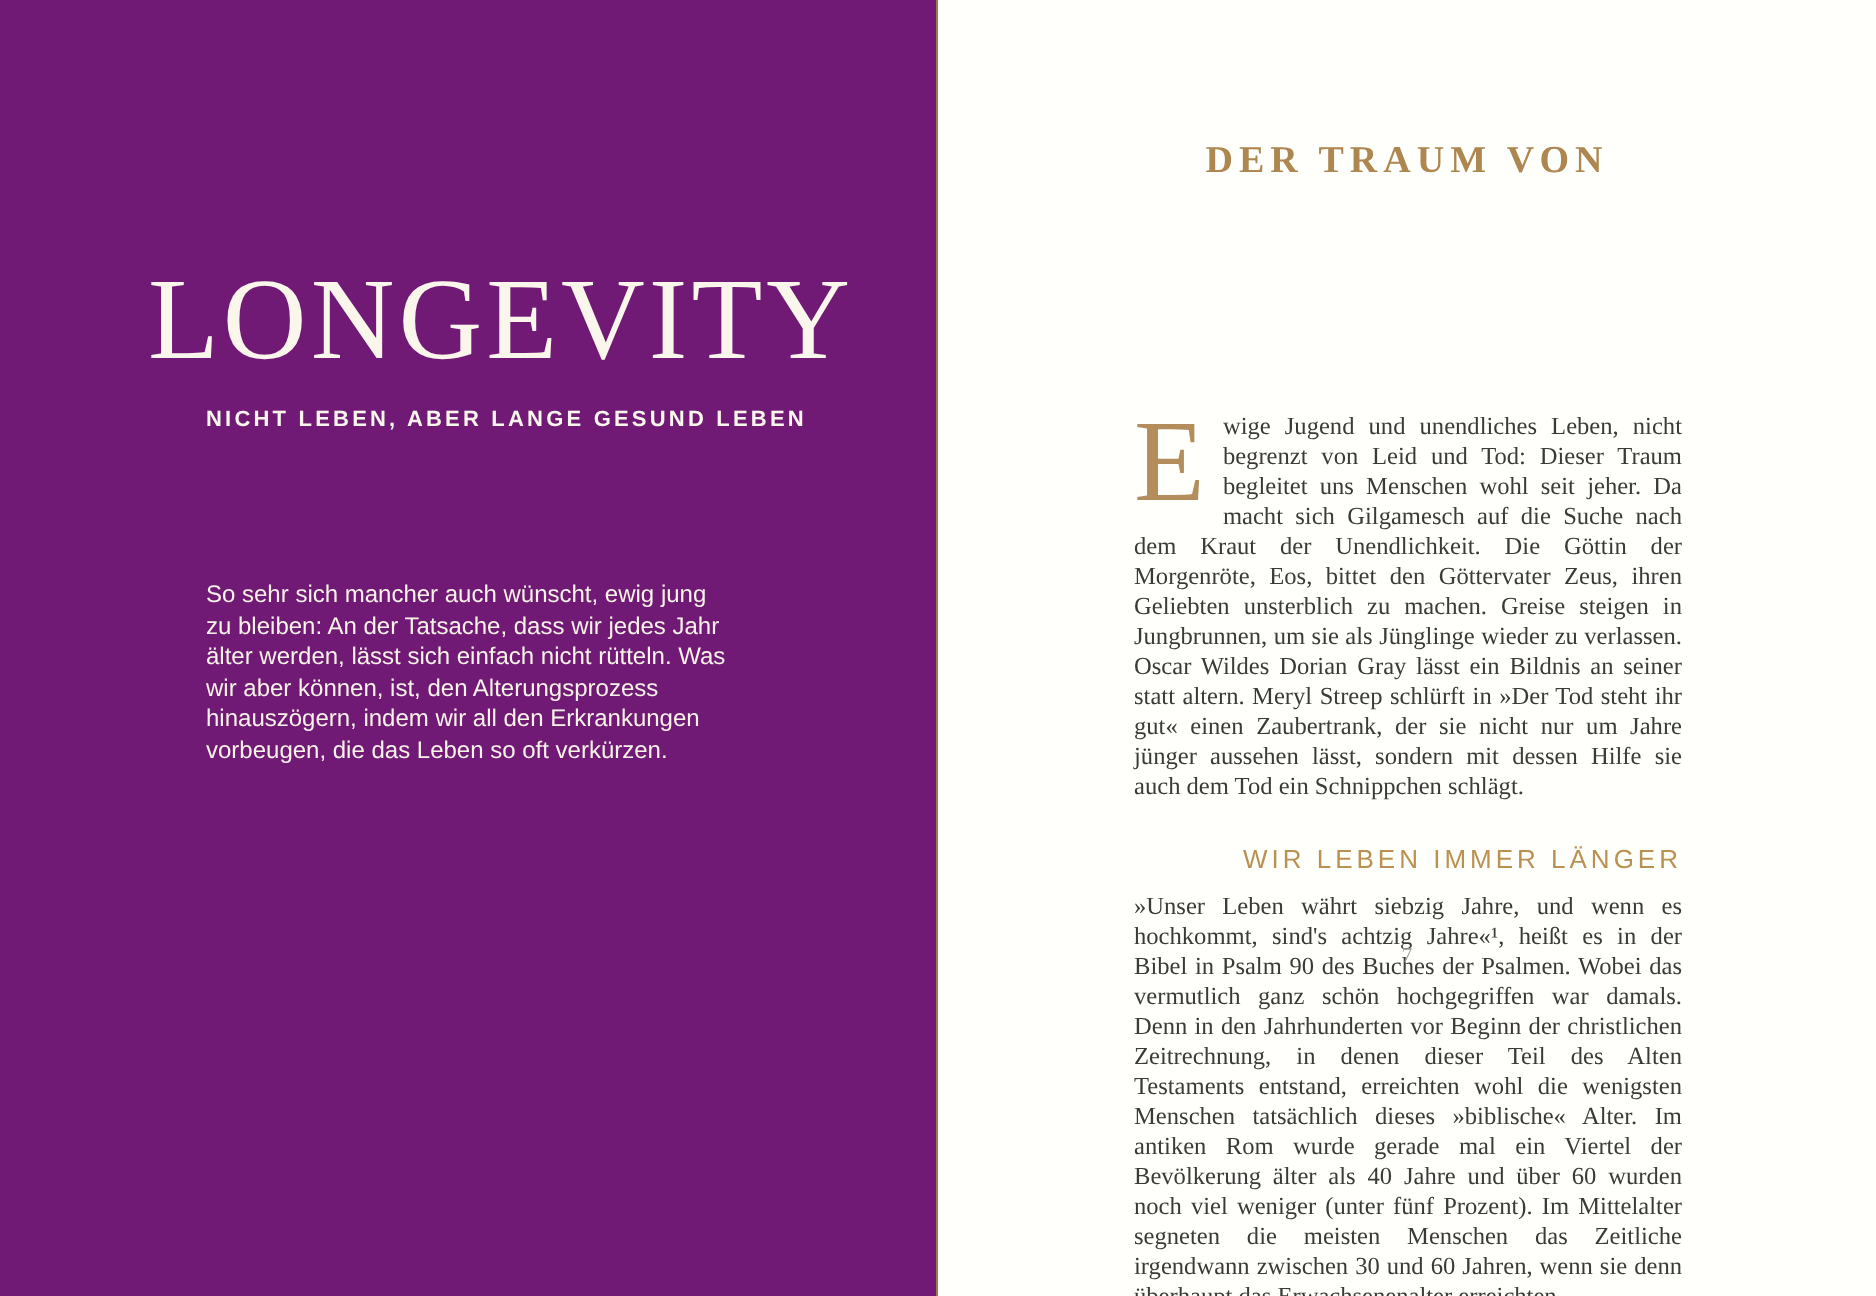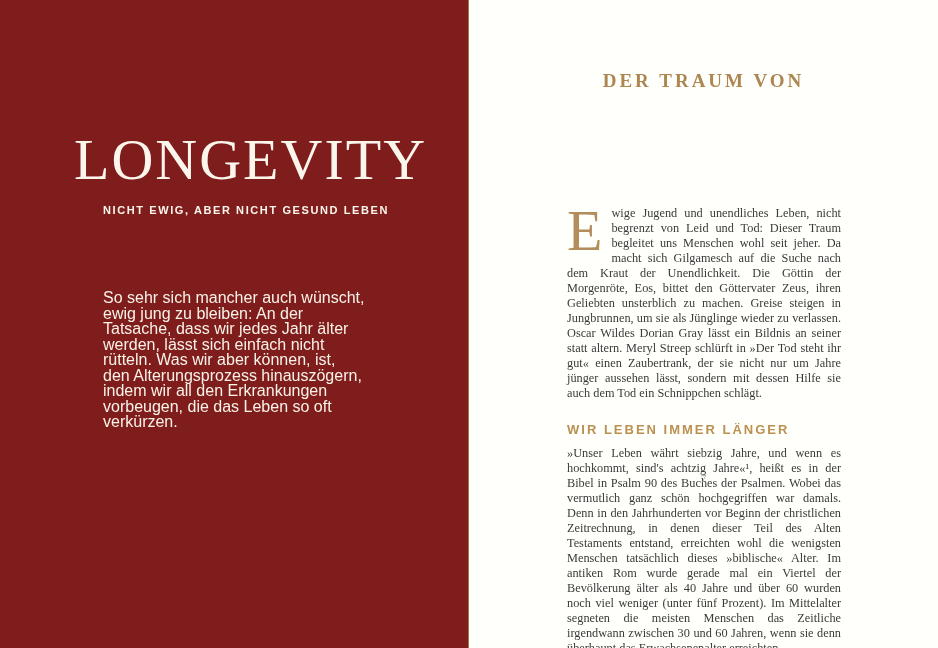--- a/index.html
+++ b/index.html
@@ -16,21 +16,21 @@
     font-family: "Liberation Serif", serif;
   }
 
   
   .left-page {
     position: absolute;
     left: 0;
     top: 0;
     width: 468px;
     height: 648px;
-    background: #7f1d1d;
+    background: #701a75;
     border-right: 1px solid #9c7a49;
   }
   .book-title {
     position: absolute;
     left: 74px;
     top: 130px;
     margin: 0;
     font-family: "Liberation Serif", serif;
     font-weight: 400;
     font-size: 58px;
@@ -51,21 +51,21 @@
     color: #fbf6ec;
     white-space: nowrap;
   }
   .intro-paragraph {
     position: absolute;
     left: 103px;
     top: 290px;
     width: 262px;
     margin: 0;
     font-family: "Liberation Sans", sans-serif;
-    font-size: 16px;
+    font-size: 12px;
     line-height: 15.5px;
     color: #f8f2e7;
   }
 
   
   .right-page {
     position: absolute;
     left: 469px;
     top: 0;
     width: 469px;
@@ -106,24 +106,24 @@
     font-size: 58px;
     line-height: 45px;
     padding: 2px 9px 0 0;
     color: #b48d5c;
   }
   .paragraph-indent {
     text-indent: 13px;
   }
   .section-subheading {
     margin: 21px 0 9px 0 !important;
-    text-align: left;
+    text-align: right;
     text-indent: 0;
     font-family: "Liberation Sans", sans-serif;
-    font-weight: 700;
+    font-weight: 400;
     font-size: 13px;
     letter-spacing: 2px;
     color: #ba9151;
   }
   .page-number {
     position: absolute;
     left: 0;
     right: 0;
     bottom: 20px;
     text-align: center;
@@ -132,21 +132,21 @@
     color: #9b9b9b;
   }
 </style>
 </head>
 <body>
 
 <div class="spread">
 
   <div class="left-page">
     <h1 class="book-title">LONGEVITY</h1>
-    <div class="book-subtitle">NICHT EWIG, ABER NICHT GESUND LEBEN</div>
+    <div class="book-subtitle">NICHT LEBEN, ABER LANGE GESUND LEBEN</div>
     <p class="intro-paragraph">So sehr sich mancher auch wünscht, ewig jung zu bleiben: An der Tatsache, dass wir jedes Jahr älter werden, lässt sich einfach nicht rütteln. Was wir aber können, ist, den Alterungsprozess hinauszögern, indem wir all den Erkrankungen vorbeugen, die das Leben so oft verkürzen.</p>
   </div>
 
   <div class="right-page">
     <h2 class="chapter-heading">
       <span style="display:block">DER TRAUM VON</span>
     </h2>
 
     <div class="text-column">
       <p><span class="drop-cap">E</span><span>wige Jugend und unendliches Leben, nicht begrenzt von Leid und Tod: Dieser Traum begleitet uns Menschen wohl seit jeher. Da macht sich Gilgamesch auf die Suche nach dem Kraut der Unendlichkeit. Die Göttin der Morgenröte, Eos, bittet den Göttervater Zeus, ihren Geliebten unsterblich zu machen. Greise steigen in Jungbrunnen, um sie als Jünglinge wieder zu verlassen. Oscar Wildes Dorian Gray lässt ein Bildnis an seiner statt altern. Meryl Streep schlürft in »Der Tod steht ihr gut« einen Zaubertrank, der sie nicht nur um Jahre jünger aussehen lässt, sondern mit dessen Hilfe sie auch dem Tod ein Schnippchen schlägt.</span></p>

